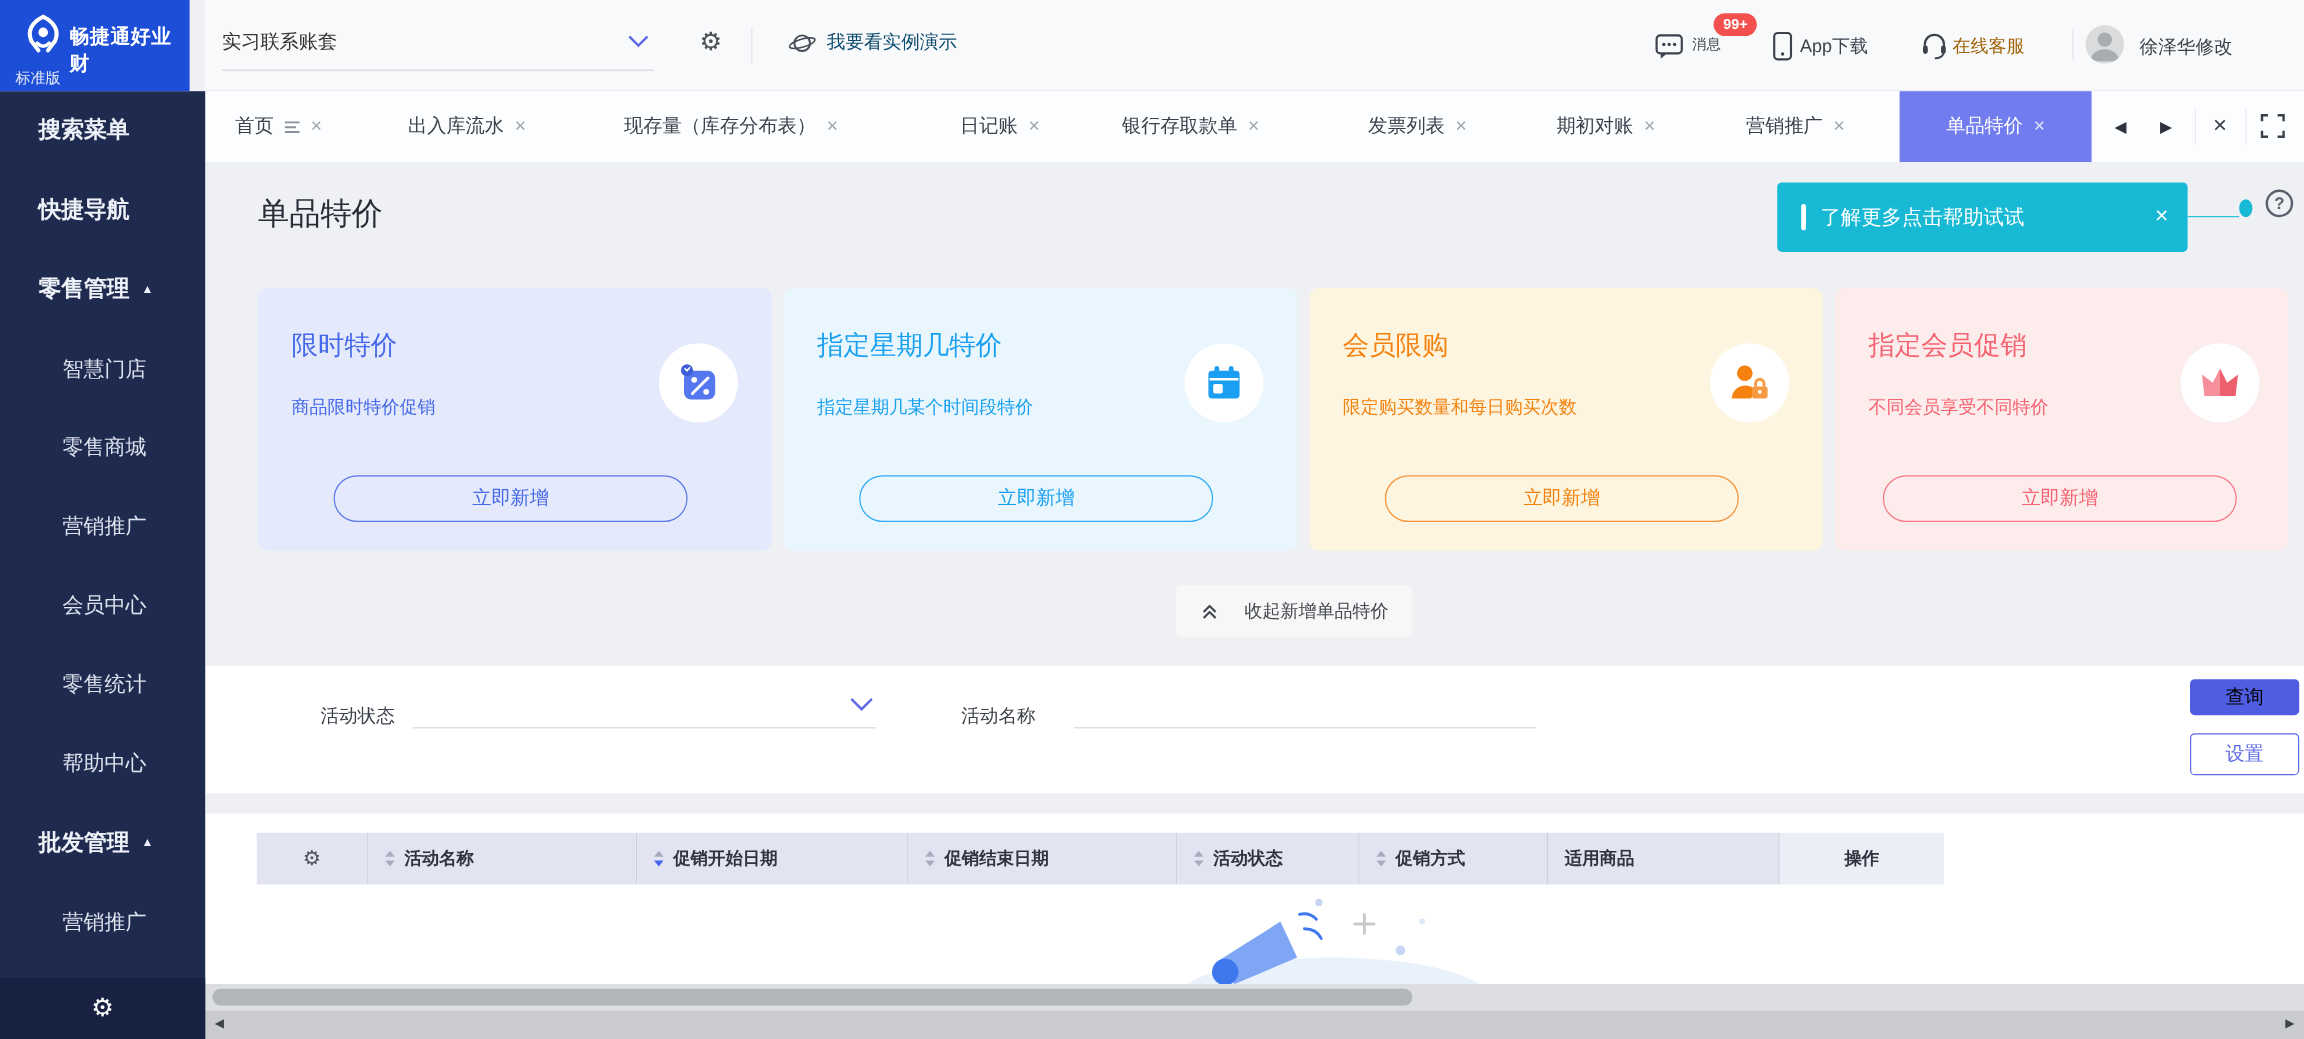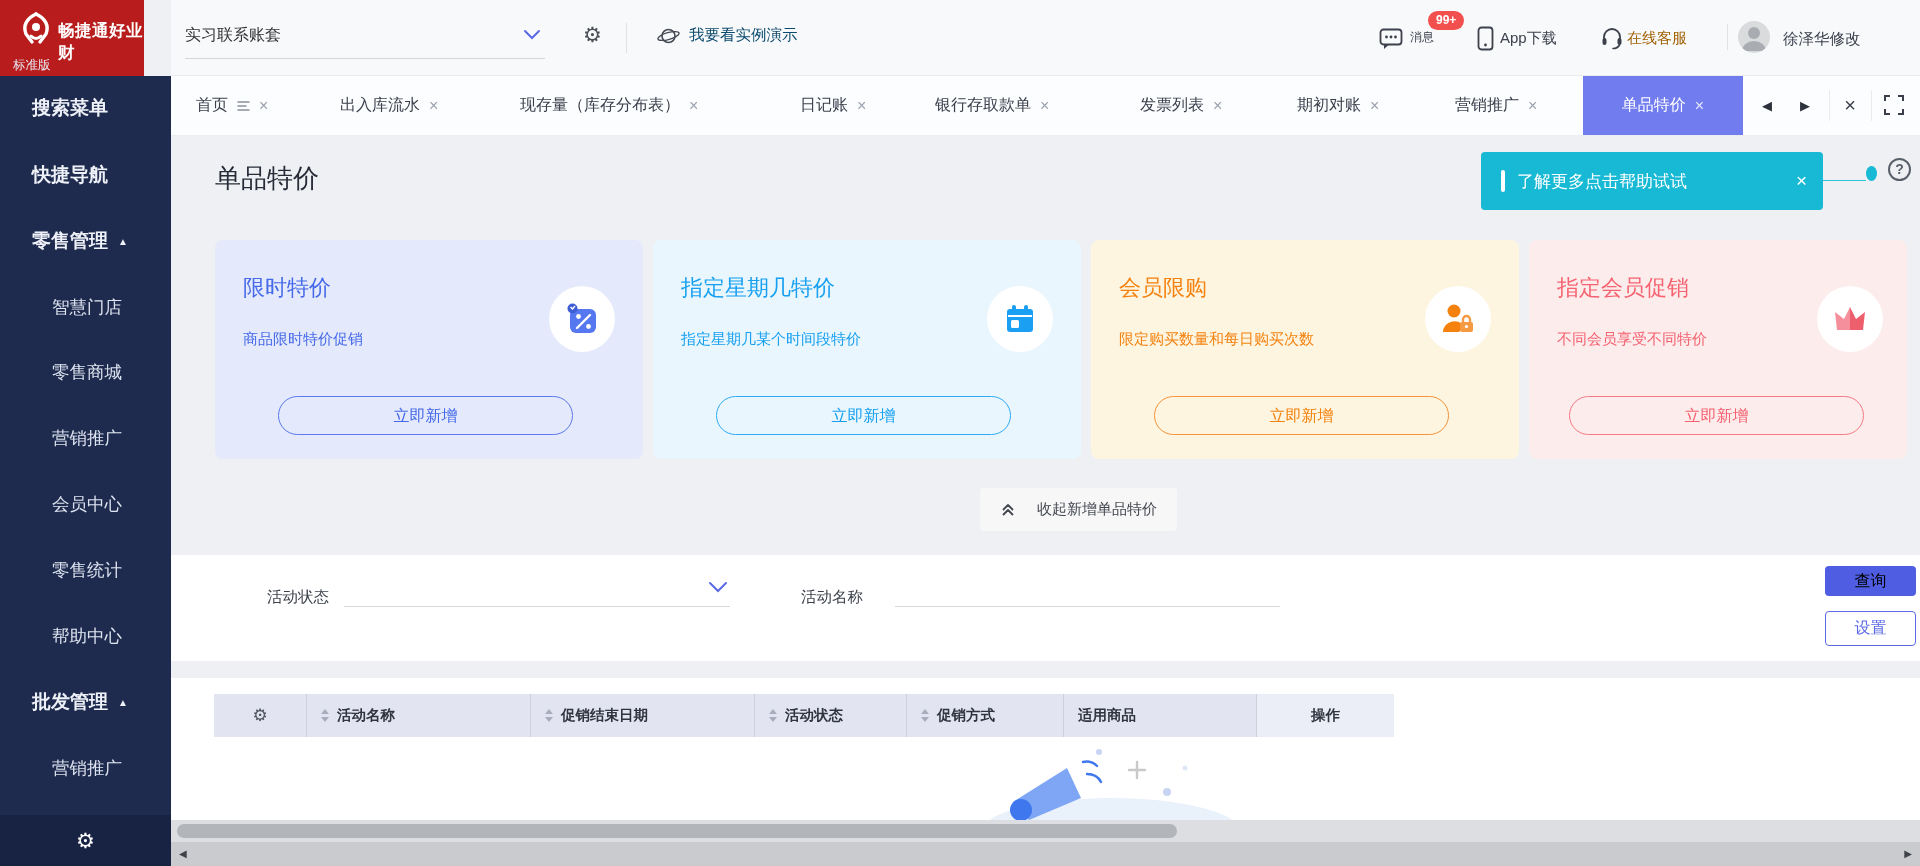--- a/index.html
+++ b/index.html
@@ -1,21 +1,21 @@
 <!DOCTYPE html>
 <html><head>
 <meta charset="utf-8">
 <style>
   *{margin:0;padding:0;box-sizing:border-box}
   html,body{background:#e8eaee}
   .app{position:relative;width:1920px;height:866px;background:#eef0f4;overflow:hidden;
        font-family:"Liberation Sans","DejaVu Sans",sans-serif;color:#2c313c}
 
   
-  .brand{position:absolute;left:0;top:0;width:144px;height:76px;background:#b91c1c;color:#fff;z-index:5}
+  .brand{position:absolute;left:0;top:0;width:158px;height:76px;background:#1d4ed8;color:#fff;z-index:5}
   .brand-name{position:absolute;left:58px;top:20px;font-size:16.5px;font-weight:bold;letter-spacing:.5px}
   .brand-edition{position:absolute;left:13px;top:57px;font-size:12.5px;color:#e8ecf6}
   .brand-logo-svg{position:absolute;left:18px;top:11px}
 
   
   .header{position:absolute;left:171px;top:0;width:1749px;height:76px;background:#f8f9fb;border-bottom:1px solid #ececf0}
   .acct-label{position:absolute;left:14px;top:25px;font-size:16px;color:#333;cursor:pointer}
   .acct-underline{position:absolute;left:14px;top:58px;width:360px;border-bottom:1px solid #d6d6da}
   .acct-chevron{position:absolute;left:352px;top:29px}
   .hgear{position:absolute;left:412px;top:23px;font-size:21px;color:#4a4f58;cursor:pointer}
@@ -372,20 +372,27 @@
       <div class="th gearcol" style="width:93px">
         <span class="tgear">⚙</span>
       </div>
       <div class="th" style="width:224px">
         <span class="sorter">
             <i class="up"></i>
             <i class="down"></i>
           </span>
         <span>活动名称</span>
       </div>
+      <div class="th" style="width:226px">
+        <span class="sorter">
+            <i class="up"></i>
+            <i class="down on"></i>
+          </span>
+        <span>促销开始日期</span>
+      </div>
       <div class="th" style="width:224px">
         <span class="sorter">
             <i class="up"></i>
             <i class="down"></i>
           </span>
         <span>促销结束日期</span>
       </div>
       <div class="th" style="width:152px">
         <span class="sorter">
             <i class="up"></i>

